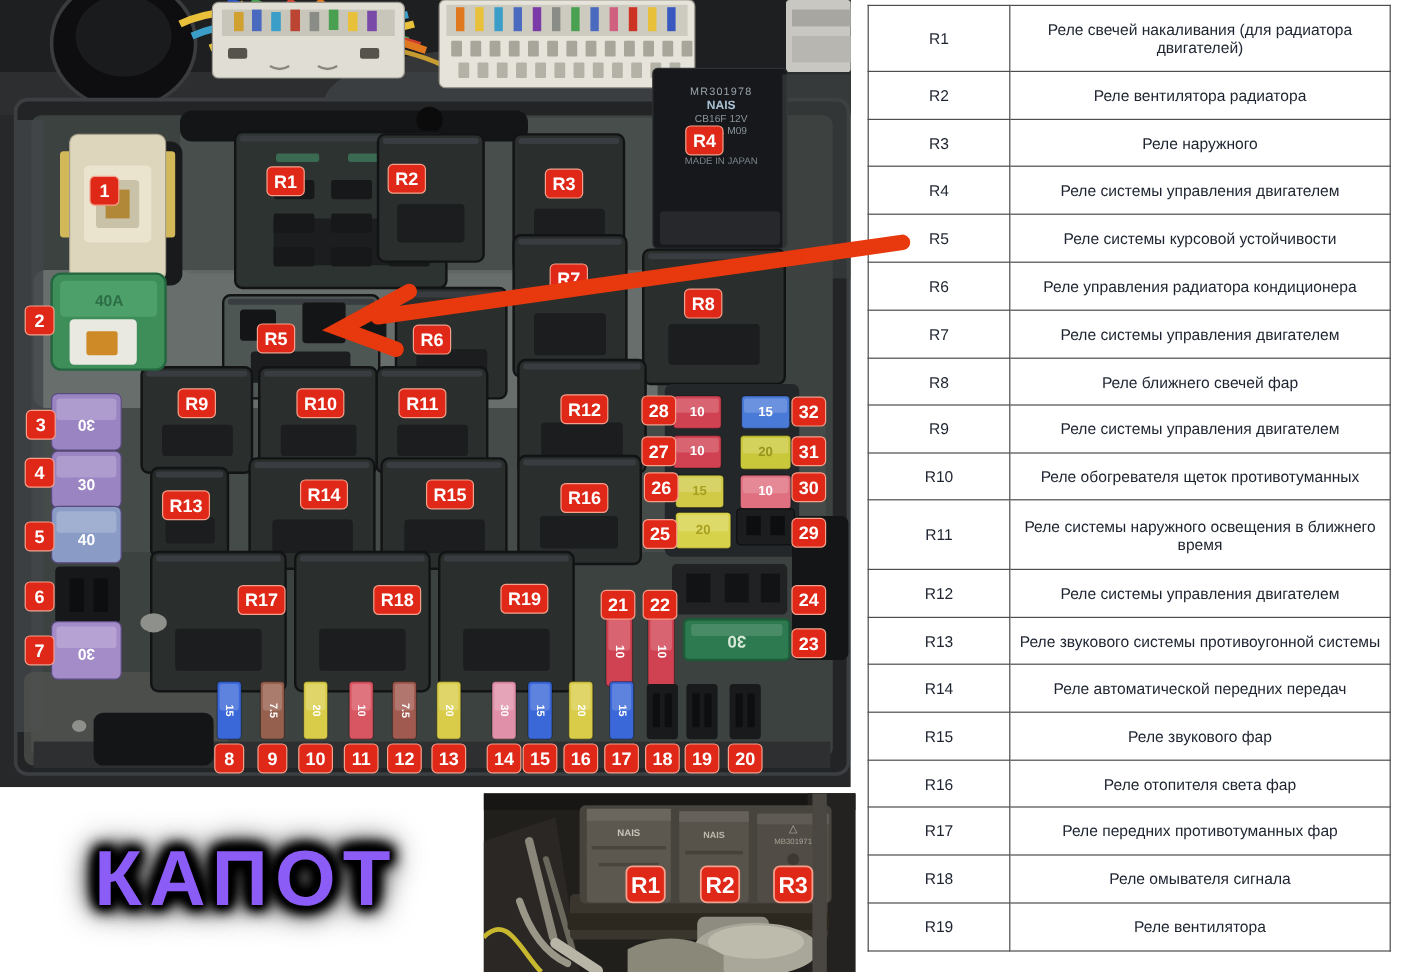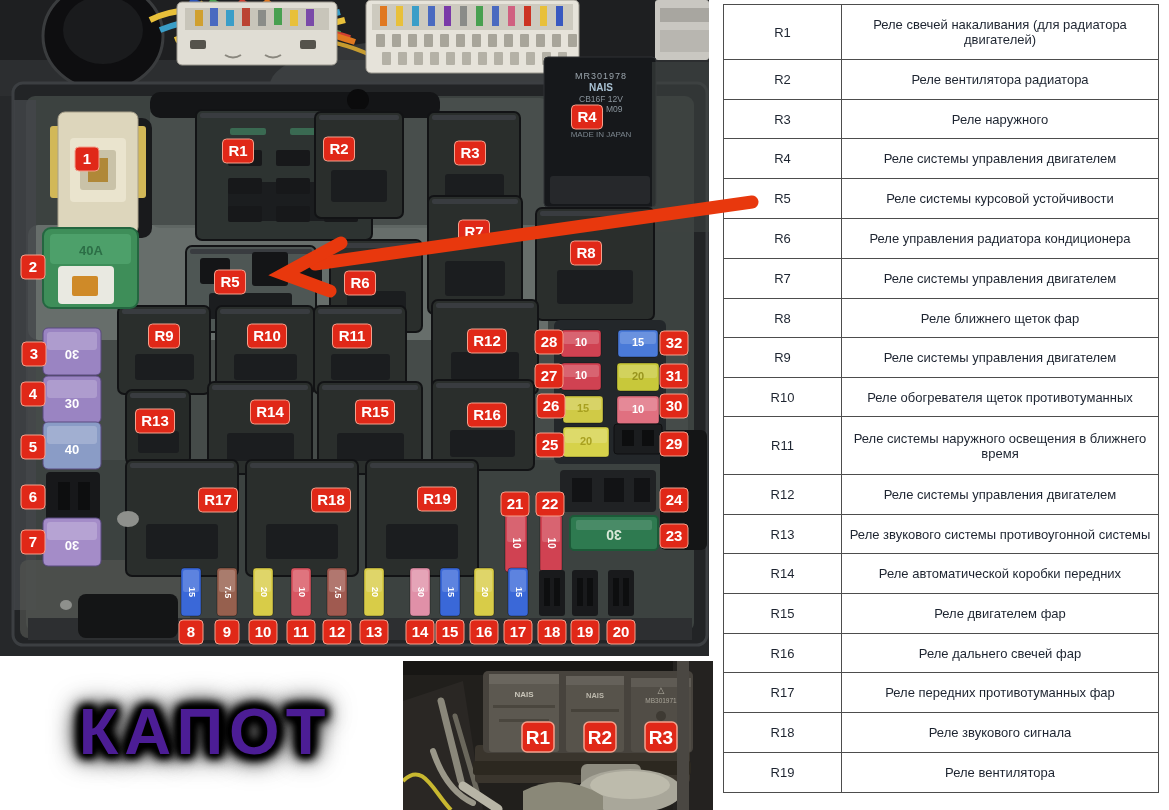--- a/index.html
+++ b/index.html
@@ -1,19 +1,19 @@
 <!DOCTYPE html>
 <html><head><meta charset="utf-8">
 <style>
 html,body{margin:0;padding:0;background:#fff;}
 #page{position:relative;width:1169px;height:810px;background:#fff;overflow:hidden;font-family:"Liberation Sans",sans-serif;}
 .rt{position:absolute;left:723px;top:4px;width:436px;border-collapse:collapse;table-layout:fixed;}
 .rt td{border:1px solid #4d4d4d;text-align:center;vertical-align:middle;color:#1d2430;font-size:13px;padding:0 5px;}
 .rt .c1{width:107px;}
-#kapot{position:absolute;left:55px;top:694px;width:300px;text-align:center;font-size:65px;font-weight:bold;letter-spacing:6px;color:#4c1d95;
+#kapot{position:absolute;left:55px;top:694px;width:300px;text-align:center;font-size:65px;font-weight:bold;letter-spacing:6px;color:#8b5cf6;
 text-shadow:0 0 3px #000,0 0 5px #000,0 0 6px #000,0 0 9px #000,0 0 12px #000,0 0 16px #000,0 0 20px #000,0 0 26px #000,0 0 32px #000,2px 2px 12px #000,-2px -2px 12px #000,2px -2px 12px #000,-2px 2px 12px #000;}
 </style></head>
 <body>
 <div id="page">
 
 <svg width="709" height="656" viewBox="0 0 709 656" style="position:absolute;left:0;top:0" font-family="Liberation Sans, sans-serif">
 
 <rect x="0" y="0" width="709" height="656" fill="#26282a"></rect>
 <rect x="0" y="0" width="709" height="92" fill="#1e1f21"></rect>
 <rect x="0" y="60" width="709" height="36" fill="#2c2e30"></rect>
@@ -839,21 +839,21 @@
 <tr style="height:40px">
           <td class="c1">R6</td>
           <td class="c2">Реле управления радиатора кондиционера</td>
         </tr>
 <tr style="height:40px">
           <td class="c1">R7</td>
           <td class="c2">Реле системы управления двигателем</td>
         </tr>
 <tr style="height:39px">
           <td class="c1">R8</td>
-          <td class="c2">Реле ближнего щеток фар</td>
+          <td class="c2">Реле ближнего свечей фар</td>
         </tr>
 <tr style="height:40px">
           <td class="c1">R9</td>
           <td class="c2">Реле системы управления двигателем</td>
         </tr>
 <tr style="height:39px">
           <td class="c1">R10</td>
           <td class="c2">Реле обогревателя щеток противотуманных</td>
         </tr>
 <tr style="height:58px">
@@ -863,37 +863,37 @@
 <tr style="height:40px">
           <td class="c1">R12</td>
           <td class="c2">Реле системы управления двигателем</td>
         </tr>
 <tr style="height:39px">
           <td class="c1">R13</td>
           <td class="c2">Реле звукового системы противоугонной системы</td>
         </tr>
 <tr style="height:40px">
           <td class="c1">R14</td>
-          <td class="c2">Реле автоматической коробки передних</td>
+          <td class="c2">Реле автоматической передних передач</td>
         </tr>
 <tr style="height:40px">
           <td class="c1">R15</td>
-          <td class="c2">Реле двигателем фар</td>
+          <td class="c2">Реле звукового фар</td>
         </tr>
 <tr style="height:39px">
           <td class="c1">R16</td>
-          <td class="c2">Реле дальнего свечей фар</td>
+          <td class="c2">Реле отопителя света фар</td>
         </tr>
 <tr style="height:40px">
           <td class="c1">R17</td>
           <td class="c2">Реле передних противотуманных фар</td>
         </tr>
 <tr style="height:40px">
           <td class="c1">R18</td>
-          <td class="c2">Реле звукового сигнала</td>
+          <td class="c2">Реле омывателя сигнала</td>
         </tr>
 <tr style="height:40px">
           <td class="c1">R19</td>
           <td class="c2">Реле вентилятора</td>
         </tr>
 </tbody>
     </table>
 
 <svg width="1169" height="810" viewBox="0 0 1169 810" style="position:absolute;left:0;top:0;pointer-events:none">
 <g stroke="#e8380d" stroke-width="13" stroke-linecap="round" fill="none">

